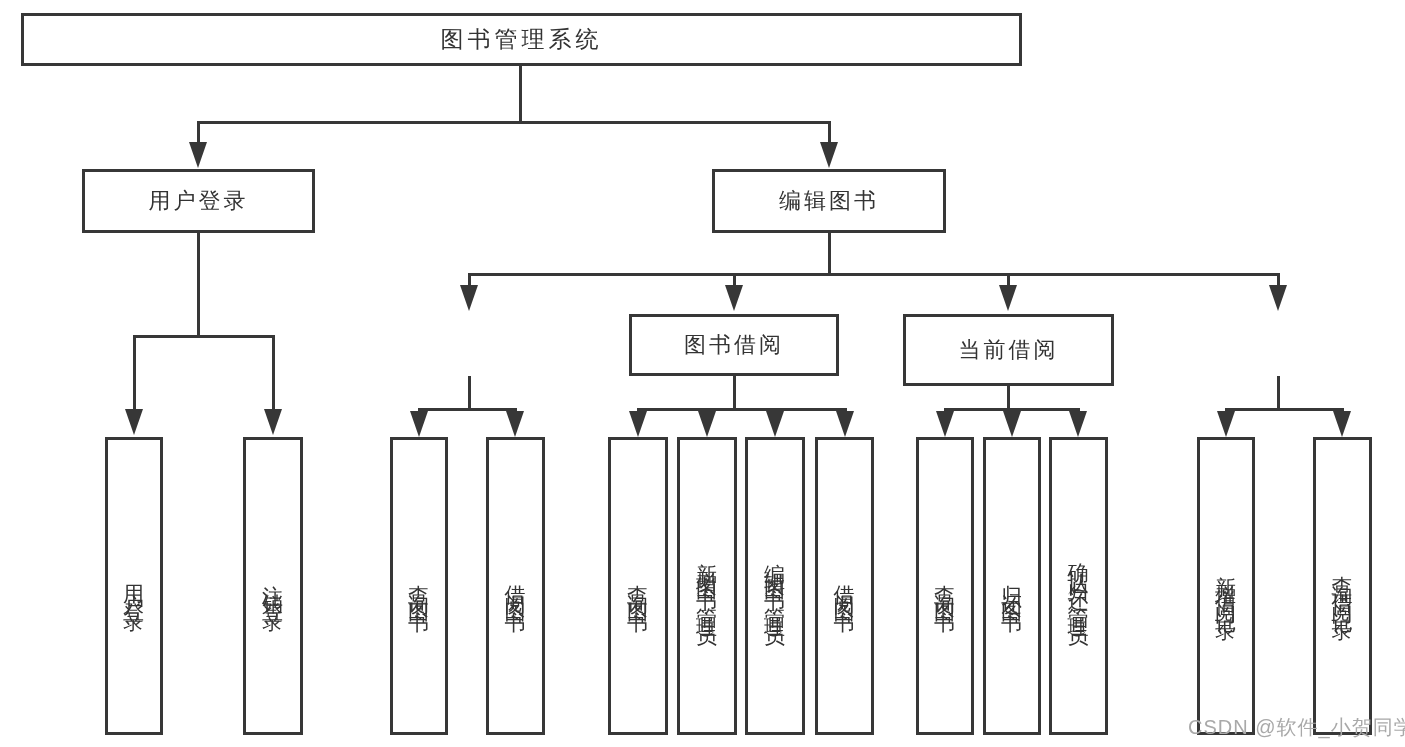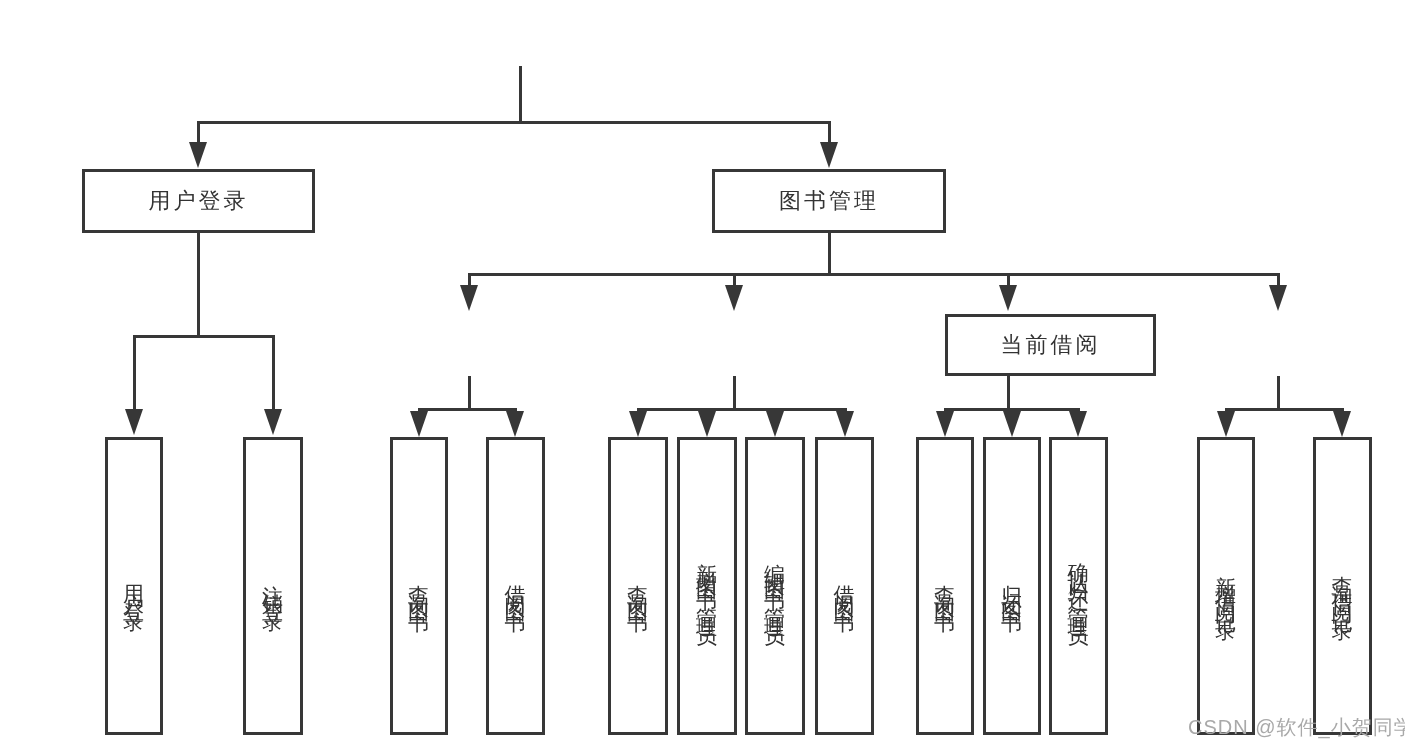--- a/index.html
+++ b/index.html
@@ -68,54 +68,60 @@
     color:var(--wm);
     z-index:5;
     white-space:nowrap;
   }
 </style>
 </head>
 <body>
 
 <div id="canvas">
 
+  <div class="box rootbox" style="left:21px;top:13px;width:1001px;height:53px">
+    <span class="lbl">图书管理系统</span>
+  </div>
 
   <div class="line" style="left:519px;top:66px;width:3px;height:57px"></div>
   <div class="line" style="left:197px;top:121px;width:634px;height:3px"></div>
   <div class="line" style="left:197px;top:121px;width:3px;height:24px"></div>
   <div class="line" style="left:828px;top:121px;width:3px;height:24px"></div>
   <div class="arrow" style="left:189px;top:142px"></div>
   <div class="arrow" style="left:820px;top:142px"></div>
 
   <div class="box hbox" style="left:82px;top:169px;width:233px;height:64px">
     <span class="lbl">用户登录</span>
   </div>
   <div class="box hbox" style="left:712px;top:169px;width:234px;height:64px">
-    <span class="lbl">图书管理</span>
+    <span class="lbl">编辑图书</span>
   </div>
 
   <div class="line" style="left:197px;top:233px;width:3px;height:104px"></div>
   <div class="line" style="left:133px;top:335px;width:142px;height:3px"></div>
   <div class="line" style="left:133px;top:335px;width:3px;height:78px"></div>
   <div class="line" style="left:272px;top:335px;width:3px;height:78px"></div>
   <div class="arrow" style="left:125px;top:409px"></div>
   <div class="arrow" style="left:264px;top:409px"></div>
 
   <div class="line" style="left:828px;top:233px;width:3px;height:42px"></div>
   <div class="line" style="left:468px;top:273px;width:812px;height:3px"></div>
   <div class="line" style="left:468px;top:273px;width:3px;height:14px"></div>
   <div class="line" style="left:733px;top:273px;width:3px;height:14px"></div>
   <div class="line" style="left:1007px;top:273px;width:3px;height:14px"></div>
   <div class="line" style="left:1277px;top:273px;width:3px;height:14px"></div>
   <div class="arrow" style="left:460px;top:285px"></div>
   <div class="arrow" style="left:725px;top:285px"></div>
   <div class="arrow" style="left:999px;top:285px"></div>
   <div class="arrow" style="left:1269px;top:285px"></div>
 
-  <div class="box hbox" style="left:945px;top:314px;width:211px;height:62px">
+  <div class="box hbox" style="left:629px;top:314px;width:210px;height:62px">
+    <span class="lbl">图书借阅</span>
+  </div>
+  <div class="box hbox" style="left:903px;top:314px;width:211px;height:72px">
     <span class="lbl">当前借阅</span>
   </div>
 
   <div class="line" style="left:468px;top:376px;width:3px;height:34px"></div>
   <div class="line" style="left:418px;top:408px;width:99px;height:3px"></div>
   <div class="arrow" style="left:410px;top:411px"></div>
   <div class="arrow" style="left:506px;top:411px"></div>
 
   <div class="line" style="left:733px;top:376px;width:3px;height:34px"></div>
   <div class="line" style="left:637px;top:408px;width:210px;height:3px"></div>

